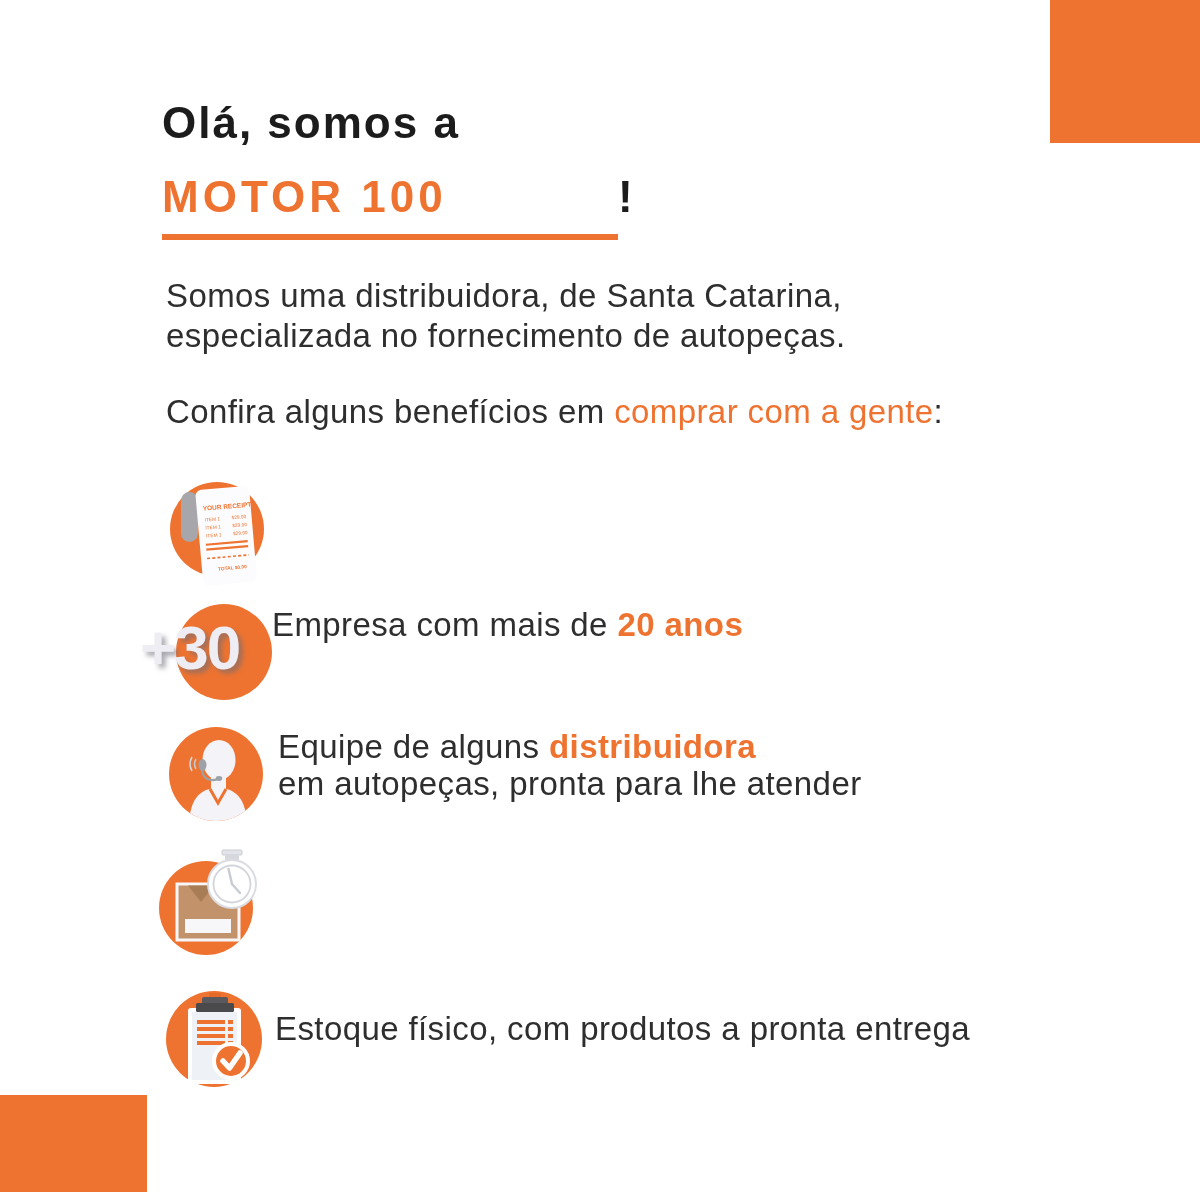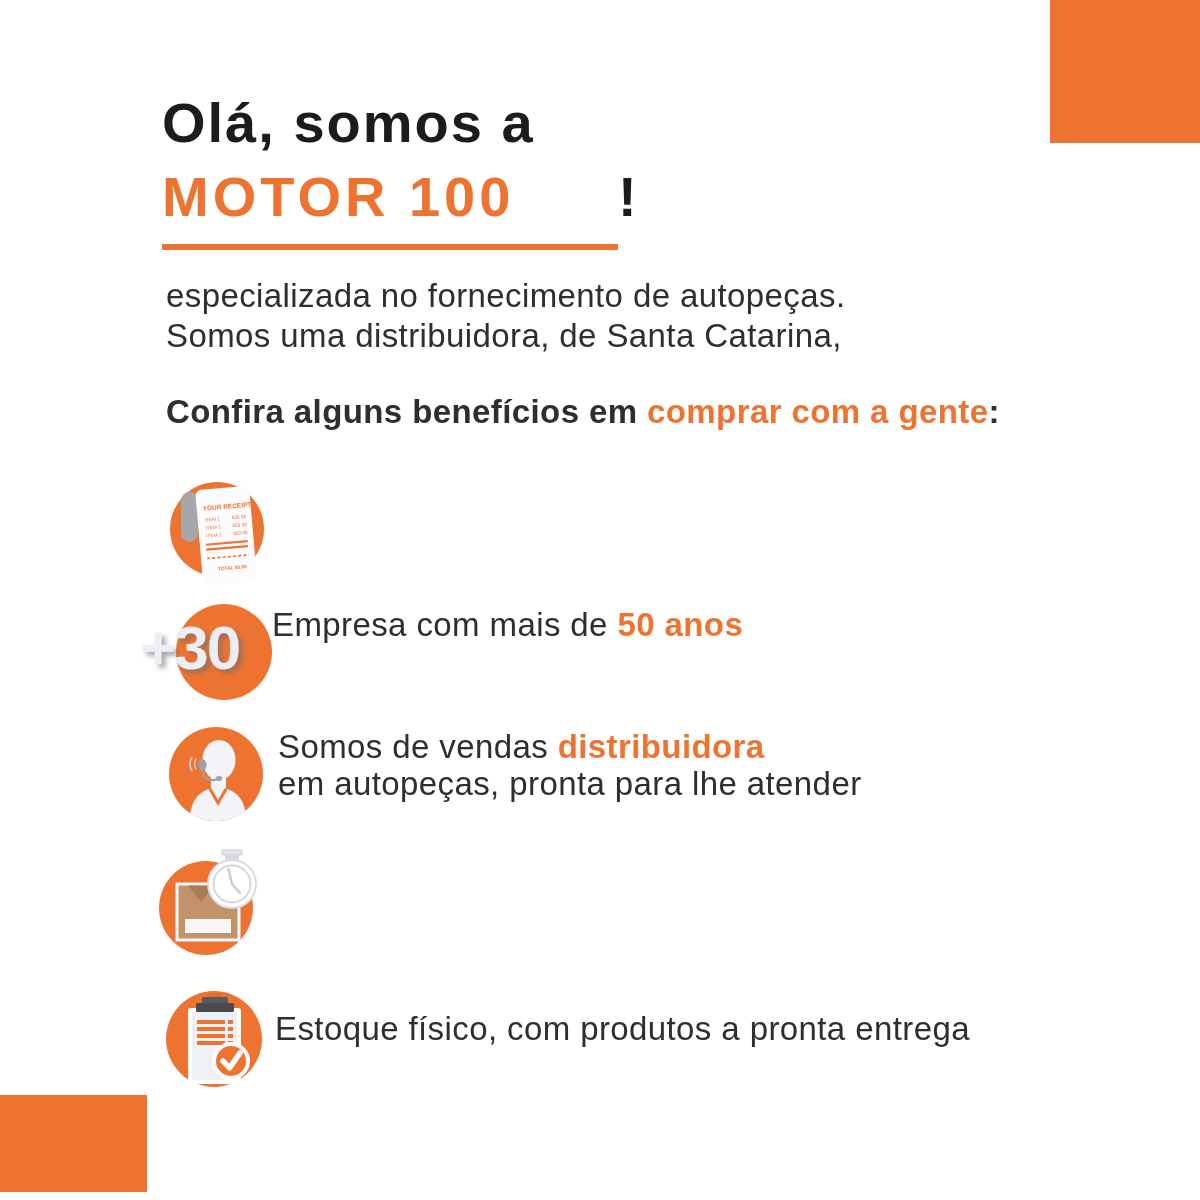--- a/index.html
+++ b/index.html
@@ -6,28 +6,28 @@
   html,body{margin:0;padding:0;background:#ffffff;}
   .canvas{
     position:relative; width:1200px; height:1200px; overflow:hidden;
     background:#ffffff; font-family:"Liberation Sans", sans-serif;
   }
   .corner{ position:absolute; background:var(--accent); }
   .corner.tr{ left:1050px; top:0; width:150px; height:143px; }
   .corner.bl{ left:0; top:1095px; width:147px; height:97px; }
 
   .title{ position:absolute; left:162px; top:86px; line-height:74px;
-          font-weight:800; font-size:56px; color:var(--ink); letter-spacing:2px; }
+          font-weight:800; font-size:44px; color:var(--ink); letter-spacing:2px; }
   .brand{ color:var(--accent); display:inline-block; min-width:456px;
-          border-bottom:6px solid var(--accent); padding-bottom:10px; letter-spacing:4px;}
+          border-bottom:6px solid var(--accent); letter-spacing:4px;}
   .bang{ color:var(--ink); }
 
   .intro{ position:absolute; left:166px; top:276px; font-size:33px; font-weight:300;
           line-height:40px; color:var(--body); letter-spacing:.4px; white-space:nowrap;}
-  .cta{ position:absolute; left:166px; top:392px; font-size:33px; font-weight:700;
+  .cta{ position:absolute; left:166px; top:392px; font-size:33px; font-weight:400;
         line-height:40px; color:var(--body); letter-spacing:.4px; white-space:nowrap;}
   .cta .hl-reg{ color:var(--accent); }
 
   .benefit-text{ position:absolute; font-size:33px; font-weight:300; color:var(--body);
                  line-height:37px; letter-spacing:.4px; }
   .benefit-text .line{ white-space:nowrap; }
   .benefit-text .hl{ color:var(--accent); font-weight:700; }
 
   .icon{ position:absolute; }
   .i1{ left:166px; top:476px; }
@@ -56,22 +56,22 @@
 
   <div class="corner tr"></div>
   <div class="corner bl"></div>
 
   <div class="title">
     <div>Olá, somos a</div>
     <div><span class="brand">MOTOR 100</span><span class="bang">!</span></div>
   </div>
 
   <div class="intro">
+    <div>Somos uma distribuidora, de Santa Catarina,</div>
     <div>especializada no fornecimento de autopeças.</div>
-    <div>Somos uma distribuidora, de Santa Catarina,</div>
   </div>
 
   <div class="cta"><span>Confira alguns benefícios em </span><span class="hl-reg">comprar com a gente</span><span>:</span></div>
 
   <svg class="icon i1" viewBox="0 0 102 118" width="102" height="118">
     <circle class="fa" cx="51" cy="53" r="47"></circle>
     <rect x="15" y="16" width="17" height="50" rx="8.5" fill="#A6A6AB"></rect>
     <g transform="rotate(-5 58 58)">
       <rect x="33" y="12" width="54" height="96" rx="6" fill="#FCFCFE"></rect>
       <text class="fa" x="39" y="33" font-size="6.5" font-weight="bold">YOUR RECEIPT</text>
@@ -85,21 +85,21 @@
       <rect class="fa" x="39" y="71" width="42" height="2.2"></rect>
       <line x1="39" y1="81" x2="81" y2="81" stroke="#EF7330" stroke-width="1.6" stroke-dasharray="3 2.2"></line>
       <text class="fa" x="49" y="94" font-size="4.8" font-weight="bold">TOTAL $0.00</text>
     </g>
   </svg>
 
   <div class="badge30">
     <span class="badge30-text">+30</span>
   </div>
   <div class="benefit-text t2">
-      <div class="line"><span>Empresa com mais de </span><span class="hl">50 anos</span></div>
+      <div class="line"><span>Empresa com mais de </span><span class="hl">20 anos</span></div>
     </div>
 
   <svg class="icon i3" viewBox="0 0 100 100" width="100" height="100">
     <defs>
         <clipPath id="agc">
           <circle cx="50" cy="50" r="47"></circle>
         </clipPath>
       </defs>
     <circle class="fa" cx="50" cy="50" r="47"></circle>
     <g clip-path="url(#agc)">
@@ -108,21 +108,21 @@
       <ellipse cx="53" cy="36" rx="16.5" ry="20" fill="#F3F3F8"></ellipse>
       <path d="M44,65 L52,79 L60,65" fill="none" stroke="#EF7330" stroke-width="3"></path>
       <path d="M30,35 q-3,5 0,10" fill="none" stroke="#C3C7CE" stroke-width="1.6"></path>
       <path d="M26,33 q-4,7 0,14" fill="none" stroke="#D2D5DB" stroke-width="1.6"></path>
       <ellipse cx="36.5" cy="41" rx="4" ry="6" fill="#9DA1A8"></ellipse>
       <path d="M36,46 C37,55 44,58 52,55" fill="none" stroke="#9DA1A8" stroke-width="2.2" stroke-linecap="round"></path>
       <ellipse cx="53" cy="54.5" rx="3.2" ry="2.4" fill="#9DA1A8"></ellipse>
     </g>
   </svg>
   <div class="benefit-text t3">
-      <div class="line"><span>Somos de vendas </span><span class="hl">distribuidora</span></div>
+      <div class="line"><span>Equipe de alguns </span><span class="hl">distribuidora</span></div>
       <div class="line"><span>em autopeças, pronta para lhe atender</span></div>
     </div>
 
   <svg class="icon i4" viewBox="0 0 112 118" width="112" height="118">
     <circle class="fa" cx="54" cy="66" r="47"></circle>
     <rect x="25" y="42" width="62" height="56" fill="#C2936B" stroke="#F7F7FA" stroke-width="3"></rect>
     <polygon points="36,43.5 62,43.5 49,60" fill="#A87C55"></polygon>
     <rect x="33" y="77" width="46" height="14" fill="#F7F7FA"></rect>
     <rect x="70" y="8" width="20" height="5" rx="1" fill="#E2E4E9" stroke="#C9CCD2" stroke-width="1"></rect>
     <rect x="73" y="13" width="14" height="6" rx="1" fill="#D6D8DE"></rect>

